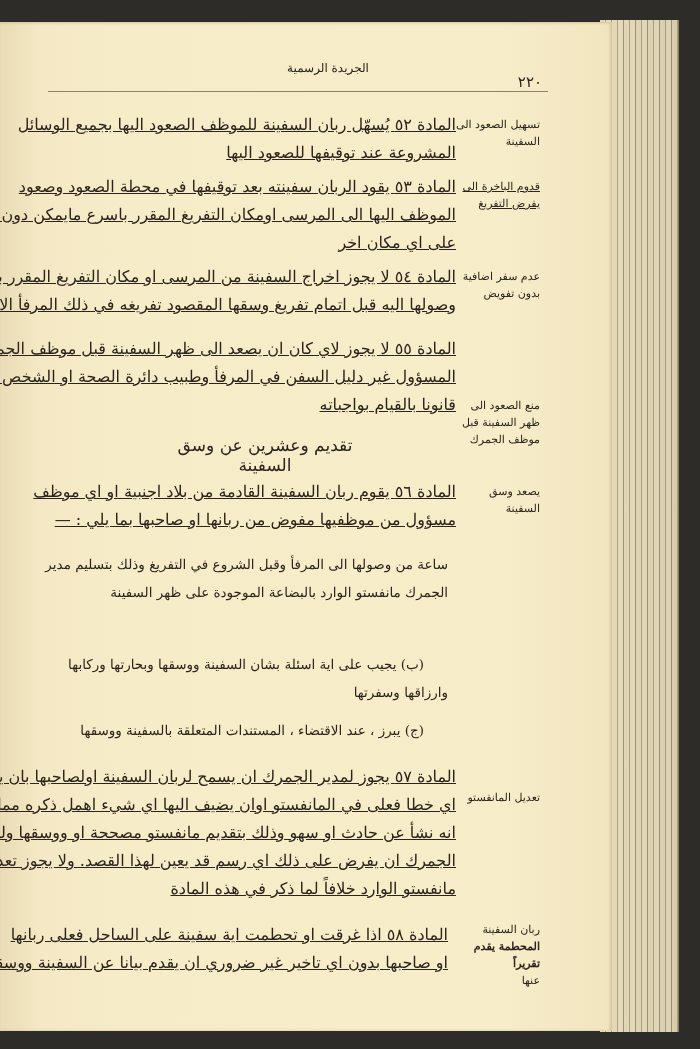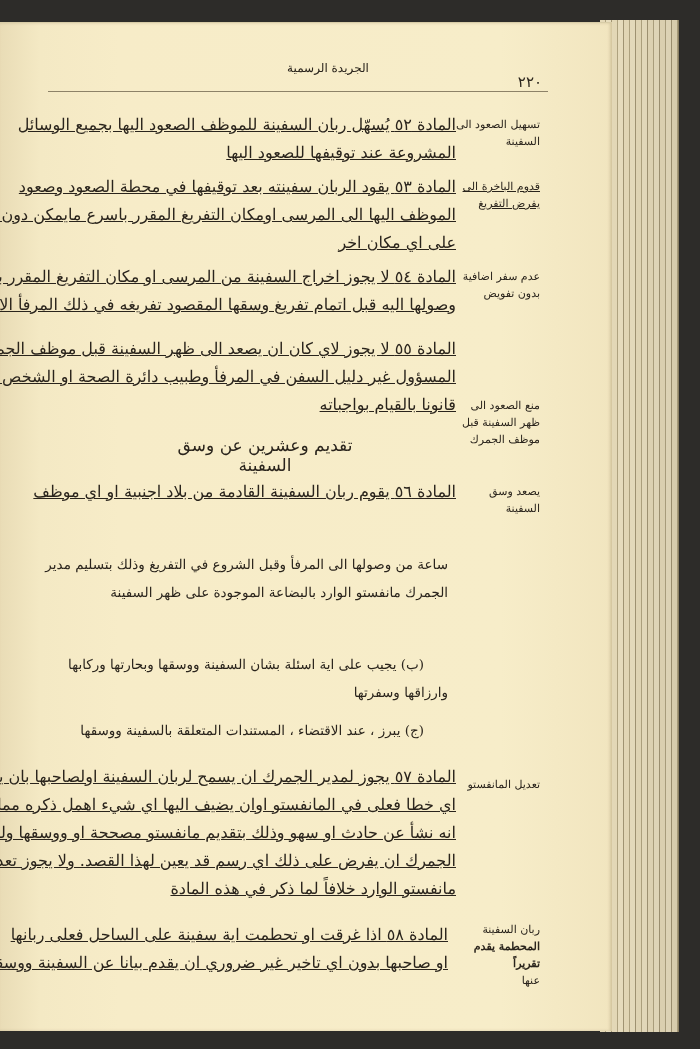--- a/index.html
+++ b/index.html
@@ -136,20 +136,21 @@
     </div>
 
     <div class="section-heading ar" style="top:412px;">تقديم وعشرين عن وسق السفينة</div>
 
     <div class="block ar" style="top:455px;">
       <div class="margin-note" style="top:5px;">
         <div>يصعد وسق السفينة</div>
       </div>
       <div class="body-col">
         <span class="line">المادة ٥٦   يقوم ربان السفينة القادمة من بلاد اجنبية او اي موظف</span>
+        <span class="line last">مسؤول من موظفيها مفوض من ربانها او صاحبها بما يلي : —</span>
       </div>
     </div>
 
     <div class="block ar" style="top:527px;">
       <div class="sub-item">
         <span class="line">ساعة من وصولها الى المرفأ وقبل الشروع في التفريغ وذلك بتسليم مدير</span>
         <span class="line last">الجمرك مانفستو الوارد بالبضاعة الموجودة على ظهر السفينة</span>
       </div>
     </div>
 
@@ -160,21 +161,21 @@
       </div>
     </div>
 
     <div class="block ar" style="top:693px;">
       <div class="sub-item">
         <span class="line first last">(ج)   يبرز ، عند الاقتضاء ، المستندات المتعلقة بالسفينة ووسقها</span>
       </div>
     </div>
 
     <div class="block ar" style="top:740px;">
-      <div class="margin-note" style="top:13px;">
+      <div class="margin-note" style="top:26px;">
         <div>تعديل المانفستو</div>
       </div>
       <div class="body-col">
         <span class="line">المادة ٥٧   يجوز لمدير الجمرك ان يسمح لربان السفينة اولصاحبها بان يصحح</span>
         <span class="line">اي خطا فعلى في المانفستو اوان يضيف اليها اي شيء اهمل ذكره مما يرى</span>
         <span class="line">انه نشأ عن حادث او سهو وذلك بتقديم مانفستو مصححة او ووسقها ولمدير</span>
         <span class="line">الجمرك ان يفرض على ذلك اي رسم قد يعين لهذا القصد. ولا يجوز تعديل</span>
         <span class="line last">مانفستو الوارد خلافاً لما ذكر في هذه المادة</span>
       </div>
     </div>

